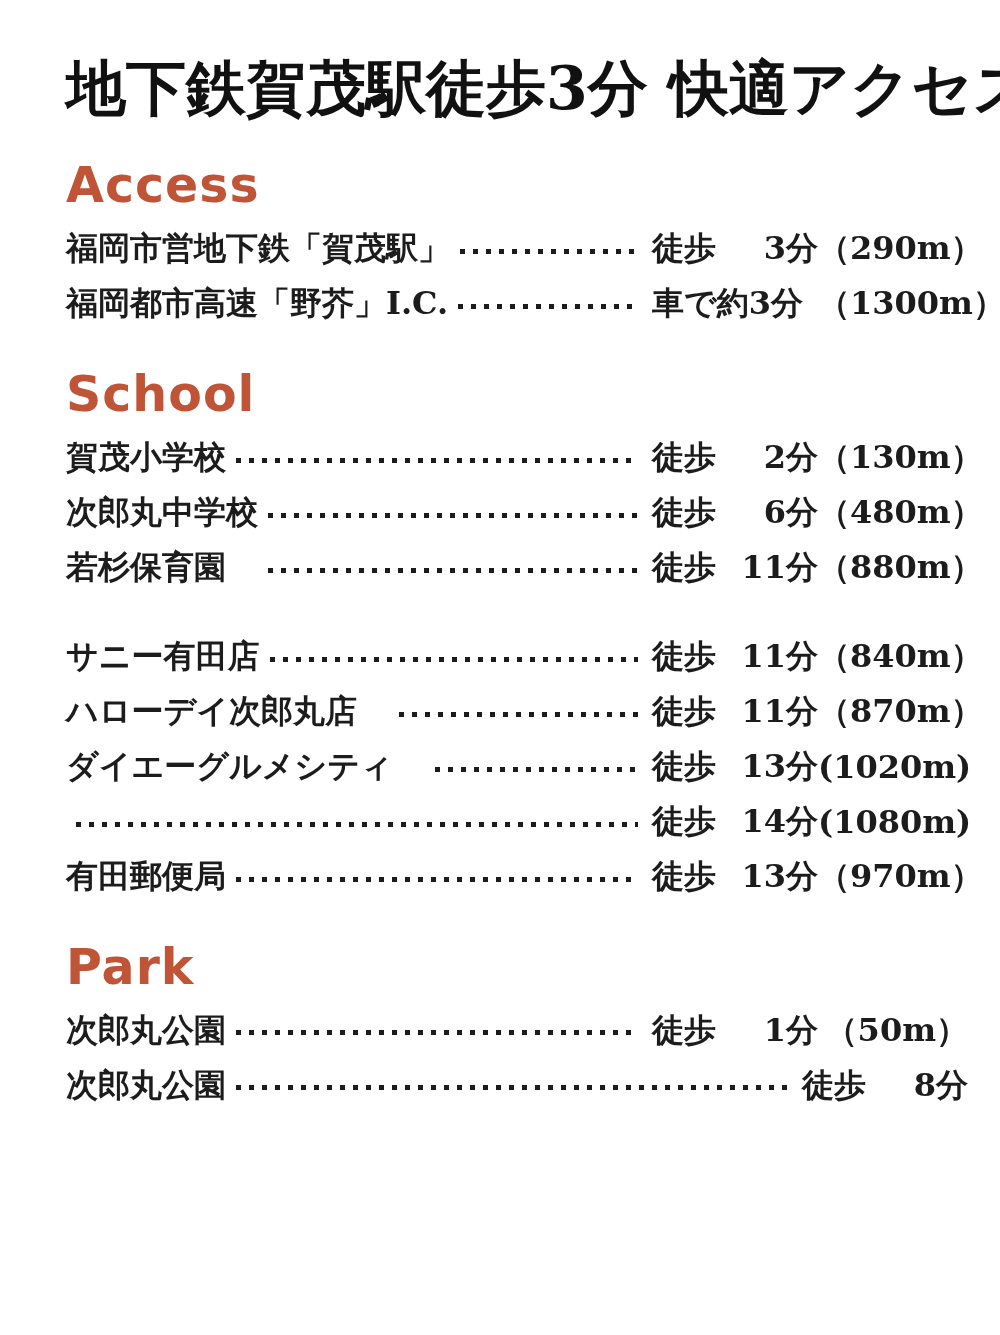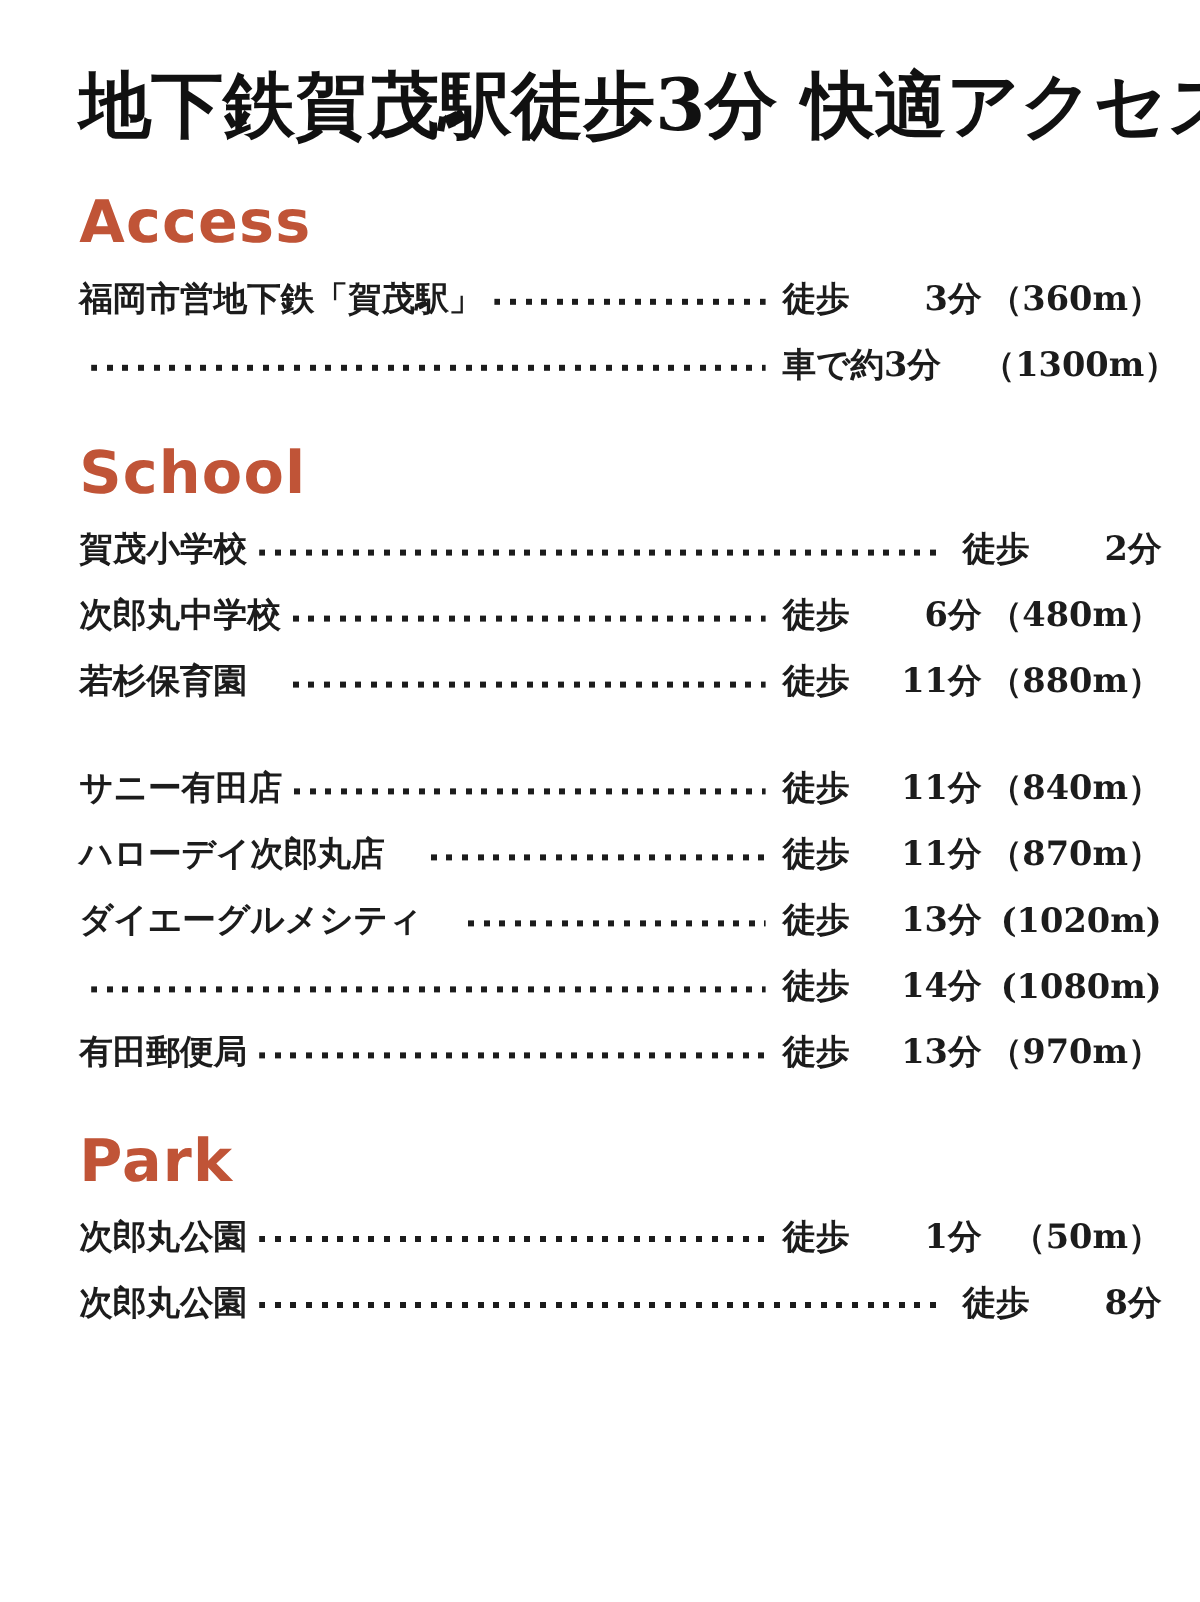--- a/index.html
+++ b/index.html
@@ -36,21 +36,21 @@
     font-size: 49px;
     line-height: 1.2;
     letter-spacing: 1px;
     color: var(--accent);
     margin-bottom: 6px;
   }
   .row {
     display: flex;
     align-items: center;
     height: 55px;
-    font-size: 28px;
+    font-size: 32px;
     font-weight: 700;
     white-space: nowrap;
   }
   .row-name { flex: none; }
   .leader {
     flex: 1 1 auto;
     height: 5px;
     margin: 4px 14px 0 10px;
     background-image: repeating-linear-gradient(
       to right,
@@ -80,44 +80,46 @@
   <section class="section">
     <h2 class="section-heading">Access</h2>
     <div>
   <div class="row">
     <span class="row-name">福岡市営地下鉄「賀茂駅」</span>
     <span class="leader"></span>
     <span class="mode-time">
       <span>徒歩</span>
       <span>3分</span>
     </span>
-    <span class="row-dist">（360m）</span>
-  </div>
-
-  <div class="row">
+    <span class="row-dist">（290m）</span>
+  </div>
+
+  <div class="row">
+    <span class="row-name">福岡都市高速「野芥」I.C.</span>
     <span class="leader"></span>
     <span class="mode-time">
       <span>車で約3分</span>
       <span></span>
     </span>
     <span class="row-dist">（1300m）</span>
   </div>
 </div>
   </section>
 
   <section class="section">
     <h2 class="section-heading">School</h2>
     <div>
   <div class="row">
     <span class="row-name">賀茂小学校</span>
     <span class="leader"></span>
     <span class="mode-time">
       <span>徒歩</span>
       <span>2分</span>
     </span>
+    <span class="row-dist">（130m）</span>
   </div>
 
   <div class="row">
     <span class="row-name">次郎丸中学校</span>
     <span class="leader"></span>
     <span class="mode-time">
       <span>徒歩</span>
       <span>6分</span>
     </span>
     <span class="row-dist">（480m）</span>

